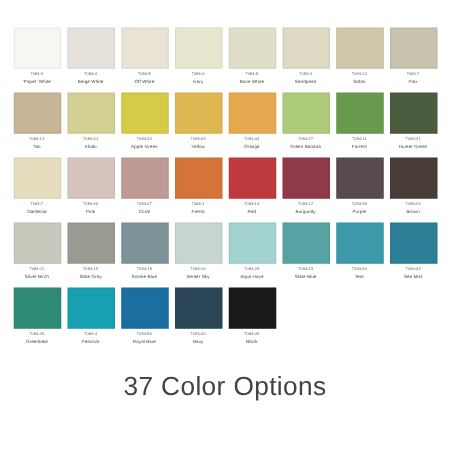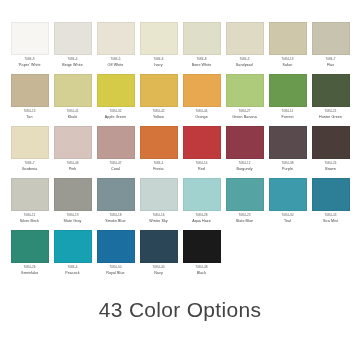--- a/index.html
+++ b/index.html
@@ -278,15 +278,15 @@
       </div>
       <div class="swatch-cell">
         <div class="chip" style="background-color: rgb(26, 26, 26);"></div>
         <div class="chip-code">7084-48</div>
         <div class="chip-name">Black</div>
       </div>
     </div>
 
   </div>
 
-  <div id="title">43 Color Options</div>
+  <div id="title">37 Color Options</div>
 
 </div>
 
 </body></html>

